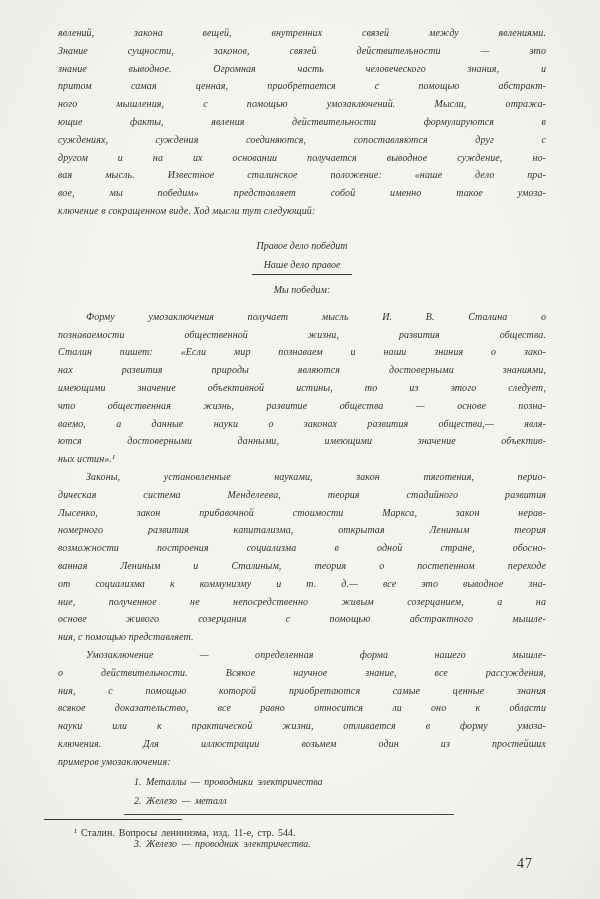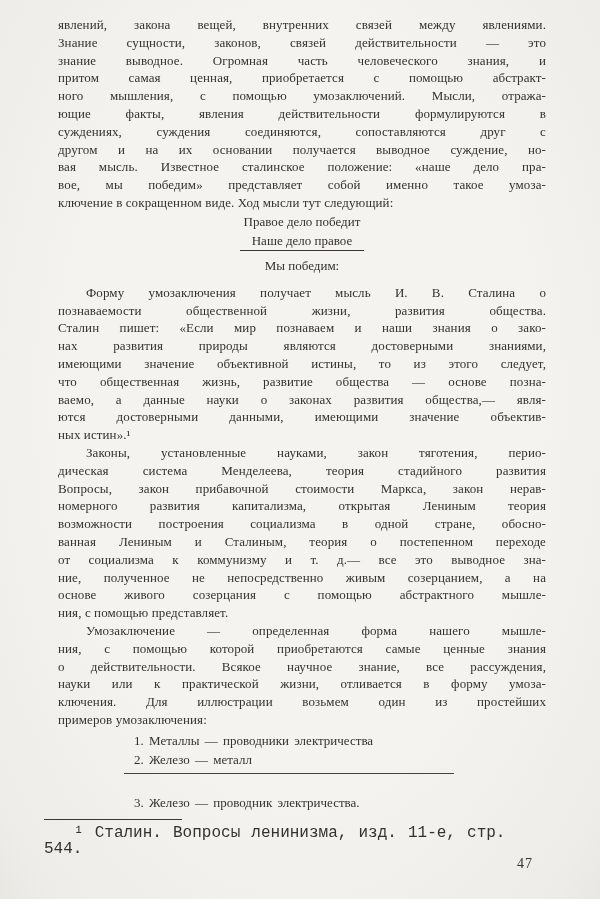--- a/index.html
+++ b/index.html
@@ -10,39 +10,40 @@
   }
   .page {
     position: relative;
     width: 600px; height: 899px;
     overflow: hidden;
     background: radial-gradient(ellipse at 50% 45%, #f4f3ef 55%, #edecE8 92%, #e8e7e2 100%);
     color: #34322d;
   }
   .content {
     position: absolute;
-    left: 58px; top: 16px;
+    left: 58px; top: 24px;
     width: 488px;
-    font-size: 13px;
+    font-size: 10px;
     line-height: 17.8px;
+    font-style: italic;
   }
   .para { margin: 0; }
   .tline {
     text-align: justify;
     text-align-last: justify;
     white-space: normal;
     letter-spacing: 0.1px;
   }
   .tline.last { text-align-last: left; }
   .para.indent .tline.first { text-indent: 28px; }
 
   
   .syllogism {
     text-align: center;
-    margin: 0 0 9px 0;
+    margin: 16px 0 9px 0;
     line-height: 19px;
   }
   .syll-underline-wrap { margin-top: 0; }
   .syll-underline {
     display: inline-block;
     border-bottom: 1.5px solid #3a3833;
     padding: 0 12px 0 12px;
   }
   .syll-conclusion { margin-top: 5px; }
 
@@ -58,23 +59,22 @@
     border-top: 1.2px solid #46443f;
     margin: 4px 0 5px -10px;
   }
   .example-conclusion { margin-top: 19px; }
 
   
   .footnote {
     position: absolute;
     left: 44px; top: 819px;
     width: 502px;
-    font-size: 16px;
+    font-size: 10px;
     line-height: 16px;
-    font-family: Liberation Mono, monospace;
   }
   .fn-rule {
     width: 138px; height: 0;
     border-top: 1.4px solid #3a3833;
     margin-bottom: 5px;
   }
   .fn-text { text-indent: 30px; word-spacing: 1.5px; }
 
   .pagenum {
     position: absolute;
@@ -113,33 +113,34 @@
         <div class="tline">нах развития природы являются достоверными знаниями,</div>
         <div class="tline">имеющими значение объективной истины, то из этого следует,</div>
         <div class="tline">что общественная жизнь, развитие общества — основе позна-</div>
         <div class="tline">ваемо, а данные науки о законах развития общества,— явля-</div>
         <div class="tline">ются достоверными данными, имеющими значение объектив-</div>
         <div class="tline last">ных истин».¹</div>
       </div>
       <div class="para indent">
         <div class="tline first">Законы, установленные науками, закон тяготения, перио-</div>
         <div class="tline">дическая система Менделеева, теория стадийного развития</div>
-        <div class="tline">Вопросы, закон прибавочной стоимости Маркса, закон нерав-</div>
+        <div class="tline">Лысенко, закон прибавочной стоимости Маркса, закон нерав-</div>
         <div class="tline">номерного развития капитализма, открытая Лениным теория</div>
         <div class="tline">возможности построения социализма в одной стране, обосно-</div>
         <div class="tline">ванная Лениным и Сталиным, теория о постепенном переходе</div>
         <div class="tline">от социализма к коммунизму и т. д.— все это выводное зна-</div>
         <div class="tline">ние, полученное не непосредственно живым созерцанием, а на</div>
         <div class="tline">основе живого созерцания с помощью абстрактного мышле-</div>
         <div class="tline last">ния, с помощью представляет.</div>
       </div>
       <div class="para indent">
         <div class="tline first">Умозаключение — определенная форма нашего мышле-</div>
+        <div class="tline">о действительности. Всякое научное знание, все рассуждения,</div>
         <div class="tline">ния, с помощью которой приобретаются самые ценные знания</div>
-        <div class="tline">о действительности. Всякое научное знание, все рассуждения,</div>
+        <div class="tline">всякое доказательство, все равно относится ли оно к области</div>
         <div class="tline">науки или к практической жизни, отливается в форму умоза-</div>
         <div class="tline">ключения. Для иллюстрации возьмем один из простейших</div>
         <div class="tline last">примеров умозаключения:</div>
       </div>
       <div class="example">
         <div>1. Металлы — проводники электричества</div>
         <div>2. Железо — металл</div>
         <div class="example-rule"></div>
         <div class="example-conclusion">3. Железо — проводник электричества.</div>
       </div>

